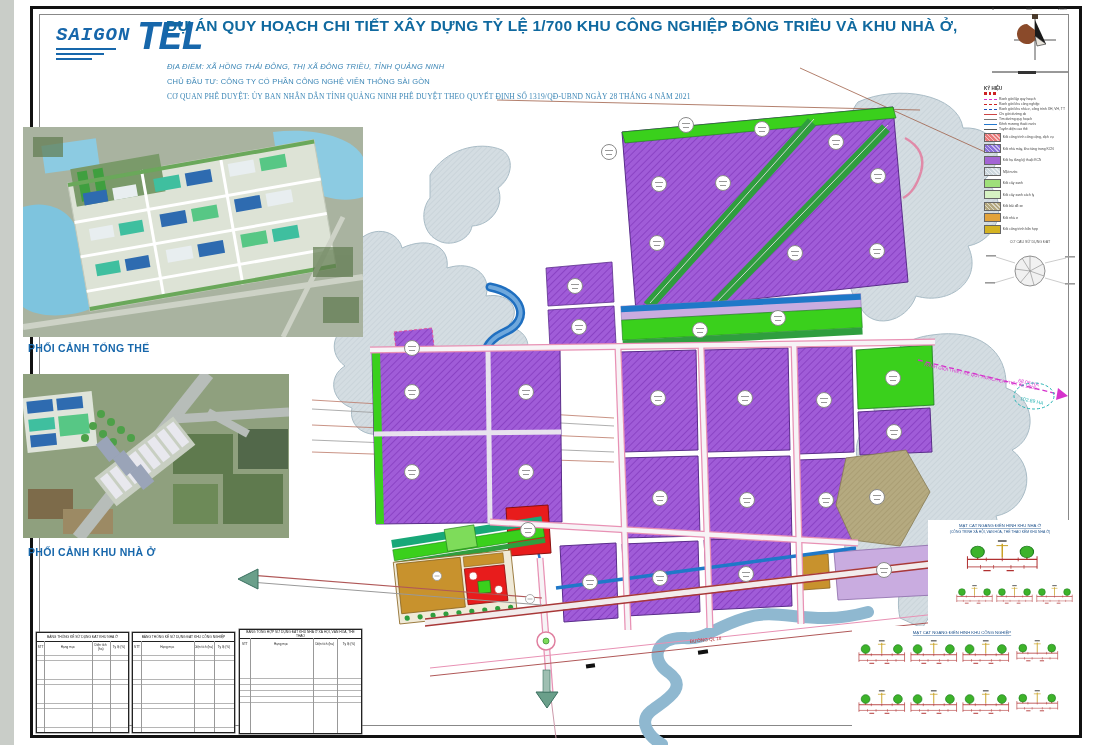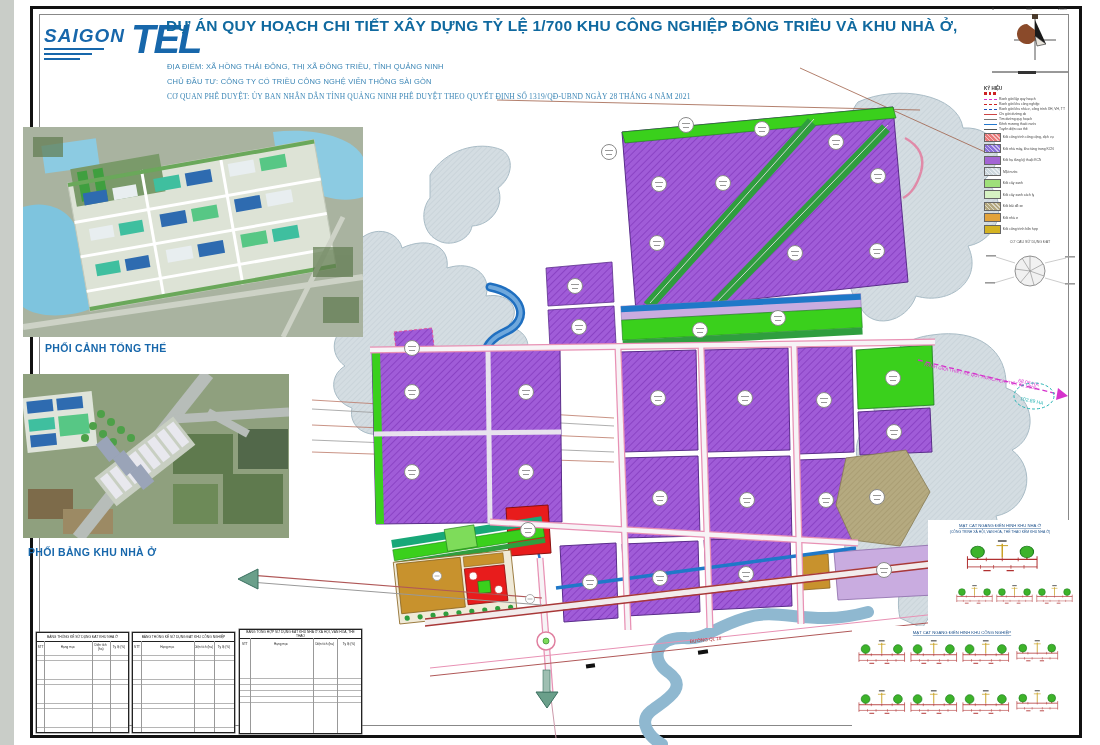--- a/index.html
+++ b/index.html
@@ -2,36 +2,36 @@
 <html><head>
 <meta charset="utf-8">
 <style>
   html,body{margin:0;padding:0;background:#c9cdc8;font-family:"Liberation Sans",sans-serif;}
   #stage{position:relative;width:1100px;height:745px;background:#c9cdc8;overflow:hidden;}
   .sheet{position:absolute;left:14px;top:0;width:1086px;height:745px;background:#fff;}
   .frame-outer{position:absolute;left:30px;top:6px;width:1046px;height:726px;border:3px solid #111;}
   .frame-inner{position:absolute;left:39px;top:14px;width:1028px;height:710px;border:1px solid #888;}
 
   
-  .logo{position:absolute;left:44px;top:22px;width:120px;height:52px;display:flex;align-items:flex-start;}
+  .logo{position:absolute;left:56px;top:22px;width:120px;height:52px;display:flex;align-items:flex-start;font-family:Liberation Mono, monospace;}
   .lg-left{display:flex;flex-direction:column;margin-top:4px;}
   .lg-saigon{font-style:italic;font-weight:bold;color:#1767ab;font-size:19px;letter-spacing:1px;line-height:1;}
   .lg-bar{height:2.5px;background:#1767ab;margin-top:2.5px;}
   .lg-b1{width:60px;} .lg-b2{width:48px;} .lg-b3{width:36px;}
   .lg-tel{font-style:italic;font-weight:800;color:#1767ab;font-size:40px;line-height:.85;margin-left:6px;letter-spacing:-2px;}
   .title{position:absolute;left:166px;top:16px;width:830px;color:#10699f;font-weight:bold;font-size:15.5px;line-height:1.32;letter-spacing:.2px;}
   .subline{position:absolute;left:167px;color:#3a85b5;font-size:7.5px;letter-spacing:.2px;}
-  .sub1{top:62px;} .sub2{top:77px;} .sub3{top:92px;font-family:Liberation Serif, serif;}
+  .sub1{top:62px;font-style:italic;} .sub2{top:77px;} .sub3{top:92px;font-family:Liberation Serif, serif;}
 
   
   .photo{position:absolute;overflow:hidden;background:#9fae94;}
   .photo1{left:23px;top:127px;width:340px;height:210px;}
   .photo2{left:23px;top:374px;width:266px;height:164px;}
   .pcaption{position:absolute;color:#1767ab;font-weight:bold;font-size:10.5px;letter-spacing:.3px;}
-  .pc1{left:28px;top:342px;margin-left:17px;} .pc2{left:28px;top:546px;}
+  .pc1{left:28px;top:342px;} .pc2{left:28px;top:546px;}
 
   
   .legend{position:absolute;left:984px;top:86px;width:92px;}
   .lg-title{font-size:4.5px;font-weight:bold;color:#333;margin-bottom:1px;}
   .lg-dots{display:flex;gap:2px;margin-bottom:2px;}
   .lg-dot{width:2.5px;height:2.5px;background:#c22;}
   .lg-row{display:flex;align-items:center;height:5px;}
   .lg-row2{display:flex;align-items:center;height:11.5px;}
   .lg-sym{width:13px;height:0;border-top-width:1.2px;border-top-style:solid;margin-right:2px;flex:0 0 13px;}
   .ls-dash{border-top-style:dashed;}
@@ -356,21 +356,21 @@
       <div class="lg-bar lg-b2"></div>
       <div class="lg-bar lg-b3"></div>
     </div>
     <div class="lg-tel">TEL</div>
   </div>
 
   <div class="title">
     <div>DỰ ÁN QUY HOẠCH CHI TIẾT XÂY DỰNG TỶ LỆ 1/700 KHU CÔNG NGHIỆP ĐÔNG TRIỀU VÀ KHU NHÀ Ở,</div>
   </div>
   <div class="subline sub1">ĐỊA ĐIỂM: XÃ HỒNG THÁI ĐÔNG, THỊ XÃ ĐÔNG TRIỀU, TỈNH QUẢNG NINH</div>
-  <div class="subline sub2">CHỦ ĐẦU TƯ: CÔNG TY CỔ TRIỀU CÔNG NGHỆ VIỄN THÔNG SÀI GÒN</div>
+  <div class="subline sub2">CHỦ ĐẦU TƯ: CÔNG TY CỔ PHẦN CÔNG NGHỆ VIỄN THÔNG SÀI GÒN</div>
   <div class="subline sub3">CƠ QUAN PHÊ DUYỆT: ỦY BAN NHÂN DÂN TỈNH QUẢNG NINH PHÊ DUYỆT THEO QUYẾT ĐỊNH SỐ 1319/QĐ-UBND NGÀY 28 THÁNG 4 NĂM 2021</div>
 
   <svg class="north" viewBox="0 0 46 48">
     <line x1="23" y1="2" x2="23" y2="46" stroke="#555" stroke-width="1"></line>
     <line x1="2" y1="26" x2="44" y2="26" stroke="#555" stroke-width="1"></line>
     <path d="M23,26 a10,10 0 1,1 -8,-16 l8,6 z" fill="#8a4a2a"></path>
     <path d="M23,6 L34,30 L23,22 Z" fill="#1a1a1a"></path>
     <path d="M23,22 L34,30 L25,32 Z" fill="#e8e4dc" stroke="#1a1a1a" stroke-width=".6"></path>
     <rect x="20" y="0" width="6" height="5" fill="#4a3a2a"></rect>
   </svg>
@@ -583,21 +583,21 @@
           <circle cx="90" cy="68" r="4"></circle>
           <circle cx="62" cy="64" r="4"></circle>
       </g>
       <g fill="#9aa4b8">
           <rect x="95" y="78" width="14" height="22" transform="rotate(-38 102 89)"></rect>
           <rect x="112" y="92" width="14" height="22" transform="rotate(-38 119 103)"></rect>
           <rect x="78" y="64" width="14" height="22" transform="rotate(-38 85 75)"></rect>
         </g>
     </svg>
   </div>
-  <div class="pcaption pc2">PHỐI BẢNG KHU NHÀ Ở</div>
+  <div class="pcaption pc2">PHỐI CẢNH KHU NHÀ Ở</div>
 
   <div class="dtable t1">
     <div class="tt">BẢNG THỐNG KÊ SỬ DỤNG ĐẤT KHU NHÀ Ở</div>
     <div class="th">
       <div class="c1">STT</div>
         <div class="c2">Hạng mục</div>
         <div class="c3">Diện tích (ha)</div>
         <div class="c4">Tỷ lệ (%)</div>
     </div>
     <div class="tb"></div>

